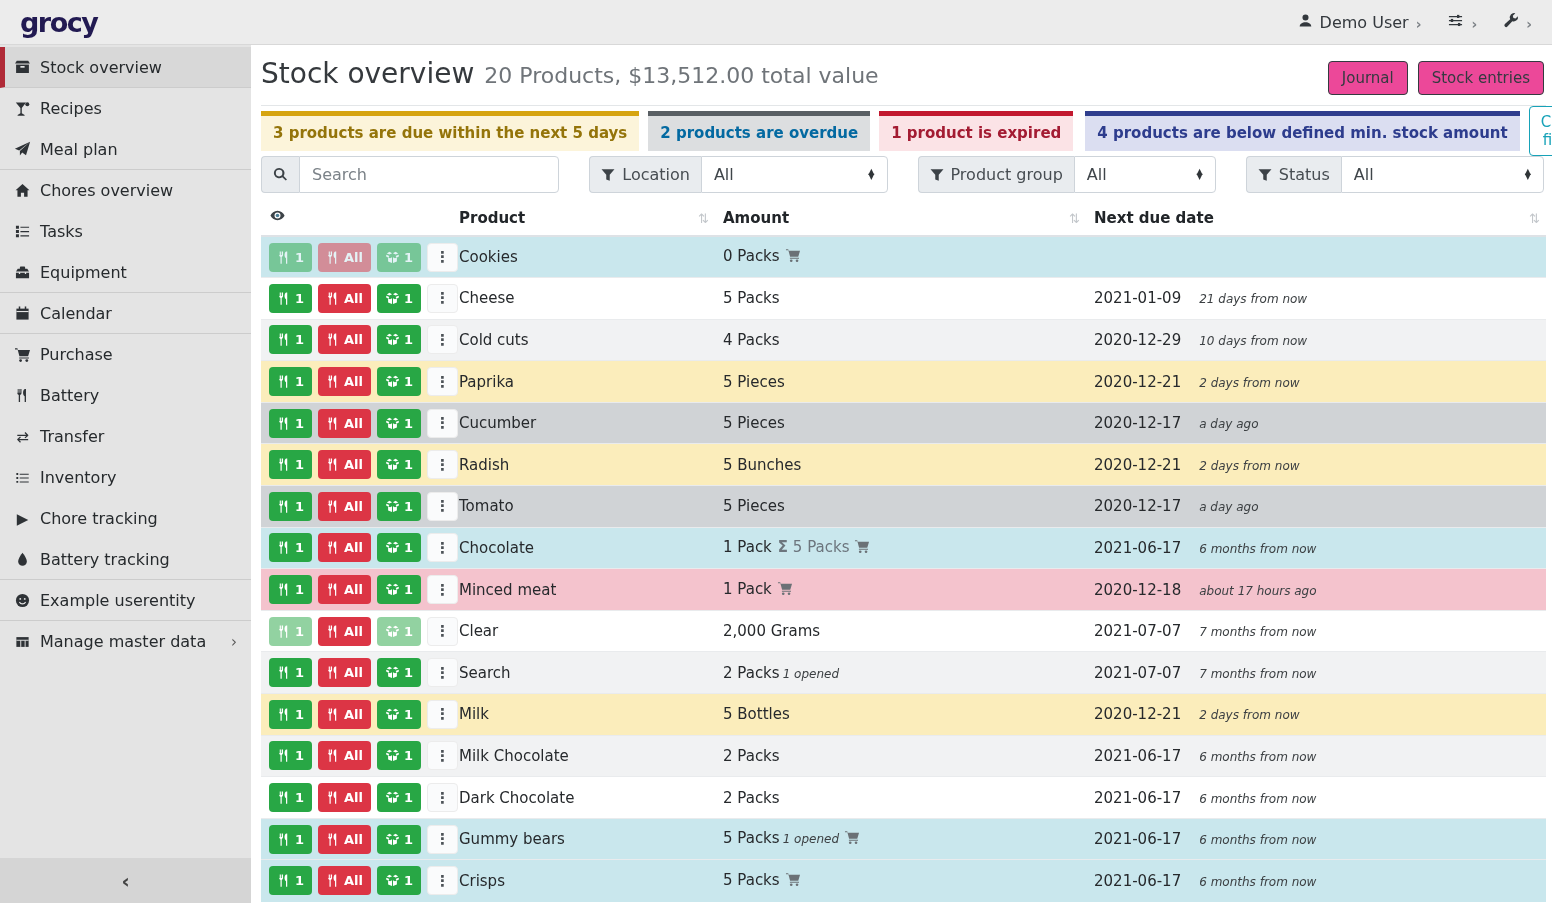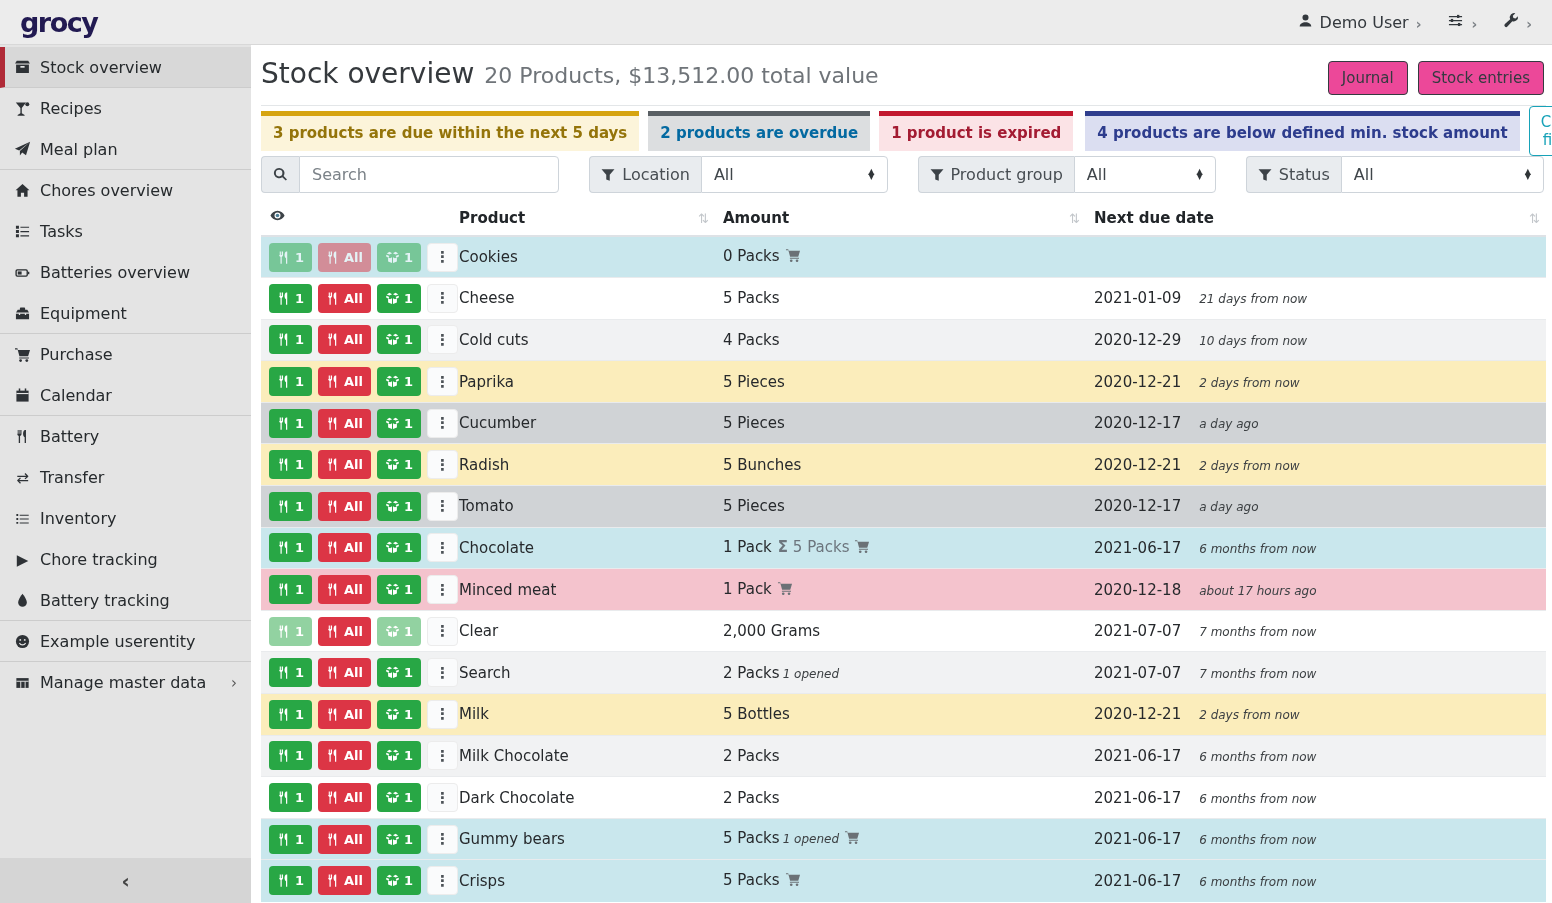--- a/index.html
+++ b/index.html
@@ -168,58 +168,48 @@
         <span>Chores overview</span>
       </div>
       <div class="side-item">
         <span style="display: inline-flex;">
           <svg width="16" height="15" viewBox="0 0 16 16">
             <path d="M1 1.8h3.2V5H1zM1 6.4h3.2v3.2H1zM1 11h3.2v3.2H1zM5.8 2.8h9.2v1.3H5.8zM5.8 7.4h9.2v1.3H5.8zM5.8 12h9.2v1.3H5.8z"></path>
           </svg>
         </span>
         <span>Tasks</span>
       </div>
-      <div class="side-item">
-        <span style="display: inline-flex;">
-          <svg width="18" height="14" viewBox="0 0 16 16">
-            <rect x="0.7" y="4.4" width="12.7" height="7.2" rx="1.3" fill="none" stroke="currentColor" stroke-width="1.5"></rect>
-            <rect x="14.2" y="6.6" width="1.6" height="2.8"></rect>
-            <rect x="2.6" y="6.2" width="4.4" height="3.6"></rect>
-          </svg>
-        </span>
-        <span>Batteries overview</span>
-      </div>
       <div class="side-item divider">
         <span style="display: inline-flex;">
           <svg width="17" height="15" viewBox="0 0 16 16">
             <path d="M5.2 4V2.6c0-.6.5-1.1 1.1-1.1h3.4c.6 0 1.1.5 1.1 1.1V4h2.3l1.8 3H1.1l1.8-3zM1 8.2h3.1v1.4h1.4V8.2h5v1.4h1.4V8.2H15v6H1z"></path>
           </svg>
         </span>
         <span>Equipment</span>
-      </div>
-      <div class="side-item">
-        <span style="display: inline-flex;">
-          <svg width="17" height="16" viewBox="0 0 16 16">
-            <path d="M.5 1.2h2.4l.5 1.8h12.1l-1.9 6.3H4.9L3.4 3.6 2.9 2.4H.5zM4.7 10.5h9.7v1H4.7z"></path>
-            <circle cx="6.1" cy="13.6" r="1.4"></circle>
-            <circle cx="12.3" cy="13.6" r="1.4"></circle>
-          </svg>
-        </span>
-        <span>Purchase</span>
       </div>
       <div class="side-item divider">
         <span style="display: inline-flex;">
           <svg width="15" height="15" viewBox="0 0 16 16">
             <rect x="4" y="0.5" width="1.6" height="3"></rect>
             <rect x="10.4" y="0.5" width="1.6" height="3"></rect>
             <path d="M1.5 2.8h13v11.7h-13z"></path>
             <rect x="1.5" y="5.3" width="13" height="1.2" fill="#e4e4e4"></rect>
           </svg>
         </span>
         <span>Calendar</span>
+      </div>
+      <div class="side-item">
+        <span style="display: inline-flex;">
+          <svg width="17" height="16" viewBox="0 0 16 16">
+            <path d="M.5 1.2h2.4l.5 1.8h12.1l-1.9 6.3H4.9L3.4 3.6 2.9 2.4H.5zM4.7 10.5h9.7v1H4.7z"></path>
+            <circle cx="6.1" cy="13.6" r="1.4"></circle>
+            <circle cx="12.3" cy="13.6" r="1.4"></circle>
+          </svg>
+        </span>
+        <span>Purchase</span>
       </div>
       <div class="side-item">
         <span style="display: inline-flex;">
           <svg width="14" height="15" viewBox="0 0 16 16">
             <path d="M2.5 1v4.2c0 1 .6 1.8 1.5 2.1V15h1.4V7.3c.9-.3 1.5-1.1 1.5-2.1V1H5.7v4h-.8V1H3.6v4h-.8V1zM10.8 1C9.6 1 8.6 2.8 8.6 5c0 1.8.7 3.3 1.7 3.8V15h1.4V1z"></path>
           </svg>
         </span>
         <span>Battery</span>
       </div>
       <div class="side-item">

